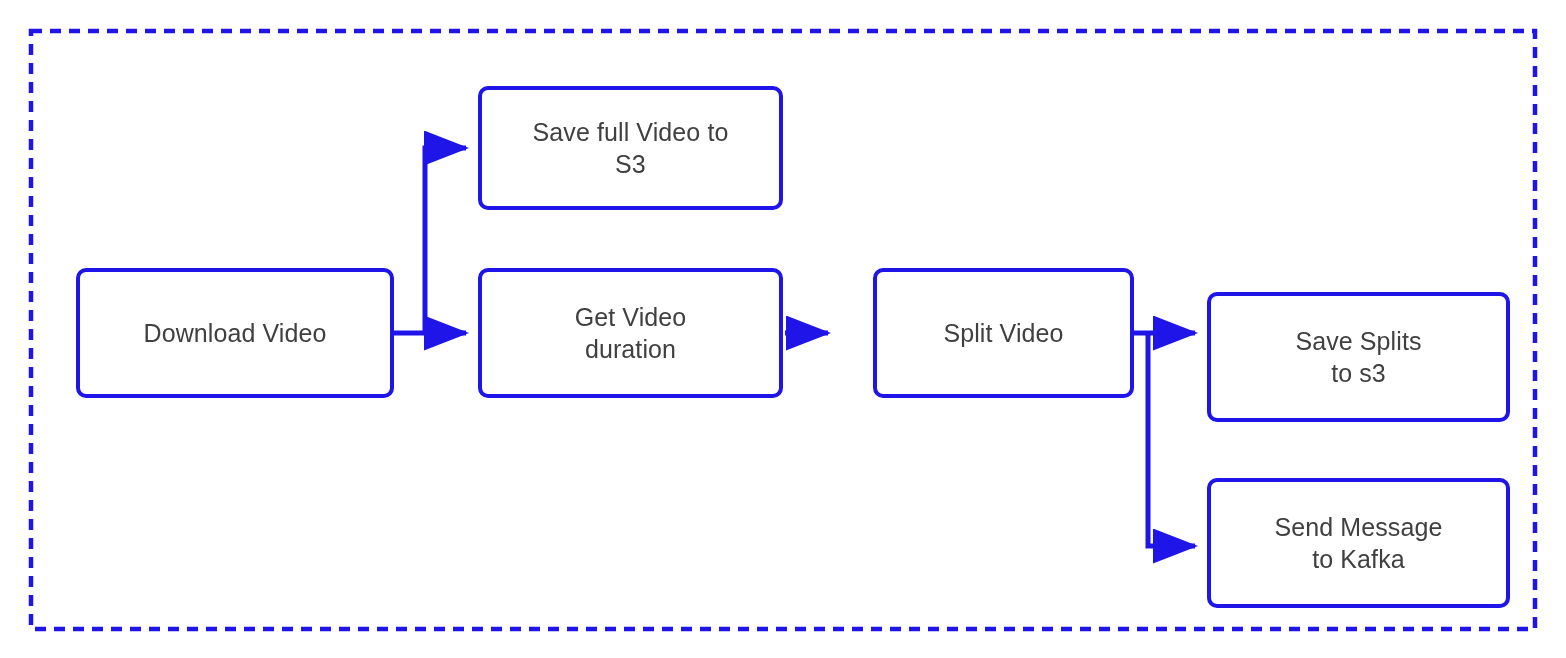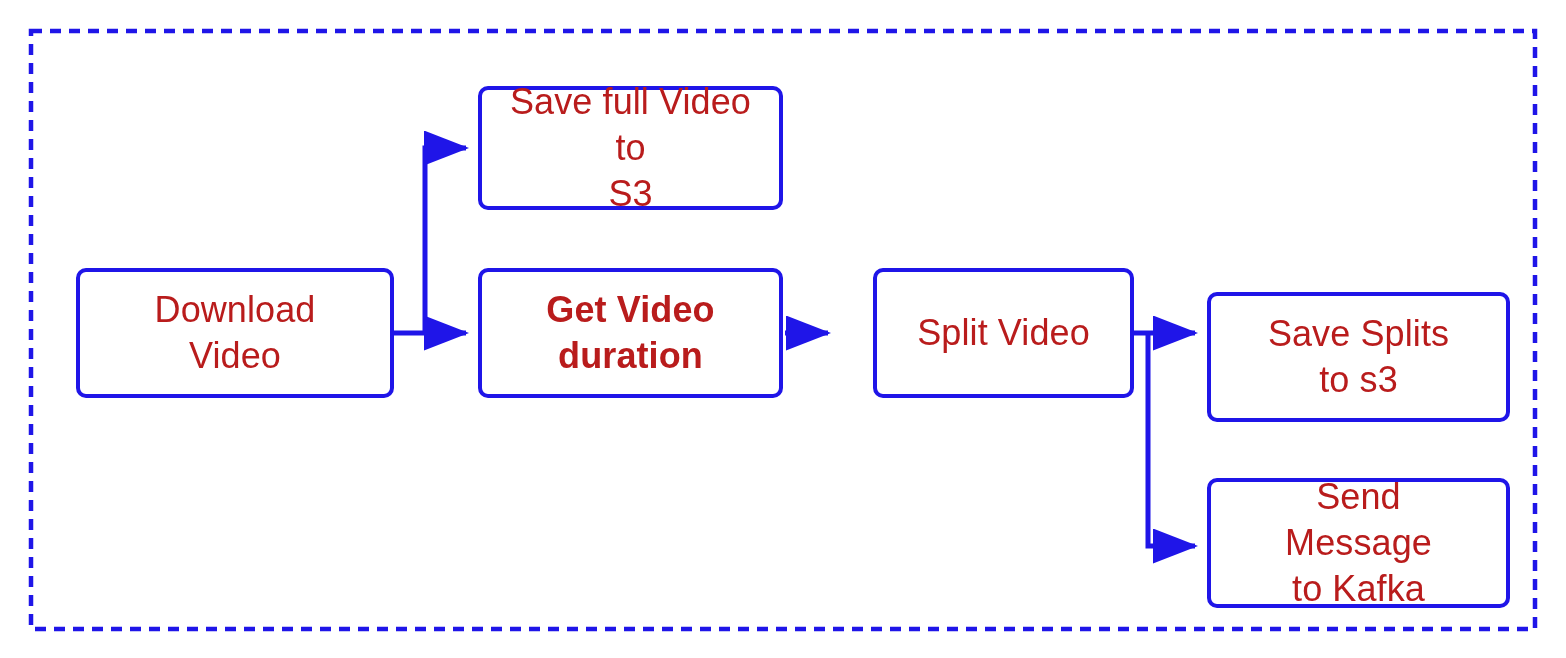--- a/index.html
+++ b/index.html
@@ -28,22 +28,22 @@
   .node {
     position: absolute;
     box-sizing: border-box;
     background: #ffffff;
     border: 4px solid #1f15e8;
     border-radius: 10px;
     display: flex;
     align-items: center;
     justify-content: center;
     text-align: center;
-    color: #b91c1c;
-    font-size: 36px;
+    color: #404040;
+    font-size: 25px;
     line-height: 1.28;
     letter-spacing: 0.1px;
     white-space: pre-line;
     padding: 2px 27px;
     z-index: 2;
   }
 </style>
 </head>
 <body>
 
@@ -71,21 +71,21 @@
     <path d="M 1148 333 L 1195 333" fill="none" stroke="#1f15e8" stroke-width="5" stroke-linecap="butt" stroke-linejoin="miter" marker-end="url(#arrowhead)"></path>
 
     <path d="M 1148 333 L 1148 546 L 1195 546" fill="none" stroke="#1f15e8" stroke-width="5" stroke-linecap="butt" stroke-linejoin="miter" marker-end="url(#arrowhead)"></path>
   </svg>
 
   <div class="node" style="left:76px; top:268px; width:318px; height:130px;">Download Video</div>
 
   <div class="node" style="left:478px; top:86px; width:305px; height:124px;">Save full Video to
 S3</div>
 
-  <div class="node" style="left:478px; top:268px; width:305px; height:130px;font-weight:bold;">Get Video
+  <div class="node" style="left:478px; top:268px; width:305px; height:130px;">Get Video
 duration</div>
 
   <div class="node" style="left:840px; top:268px; width:261px; height:130px;margin-left:33px;">Split Video</div>
 
   <div class="node" style="left:1207px; top:268px; width:303px; height:130px;margin-top:24px;">Save Splits
 to s3</div>
 
   <div class="node" style="left:1207px; top:478px; width:303px; height:130px;text-align:center;">Send Message
 to Kafka</div>
 

